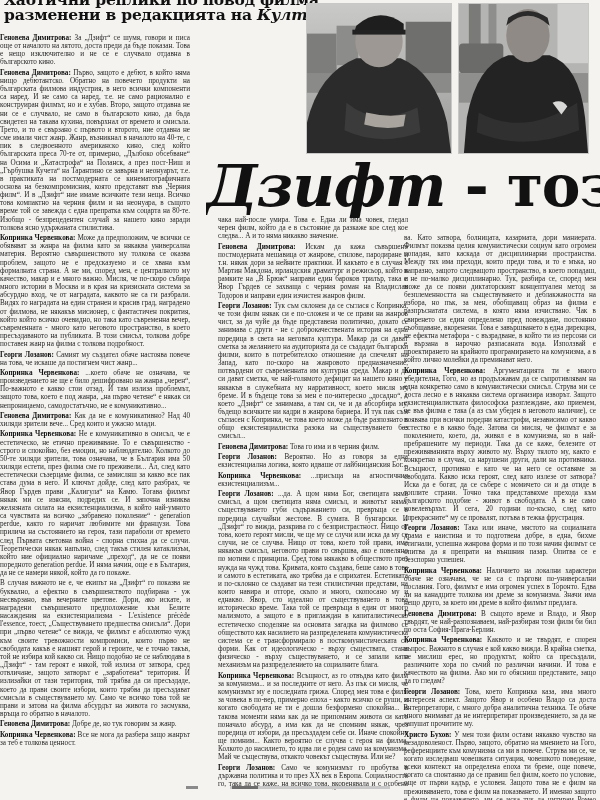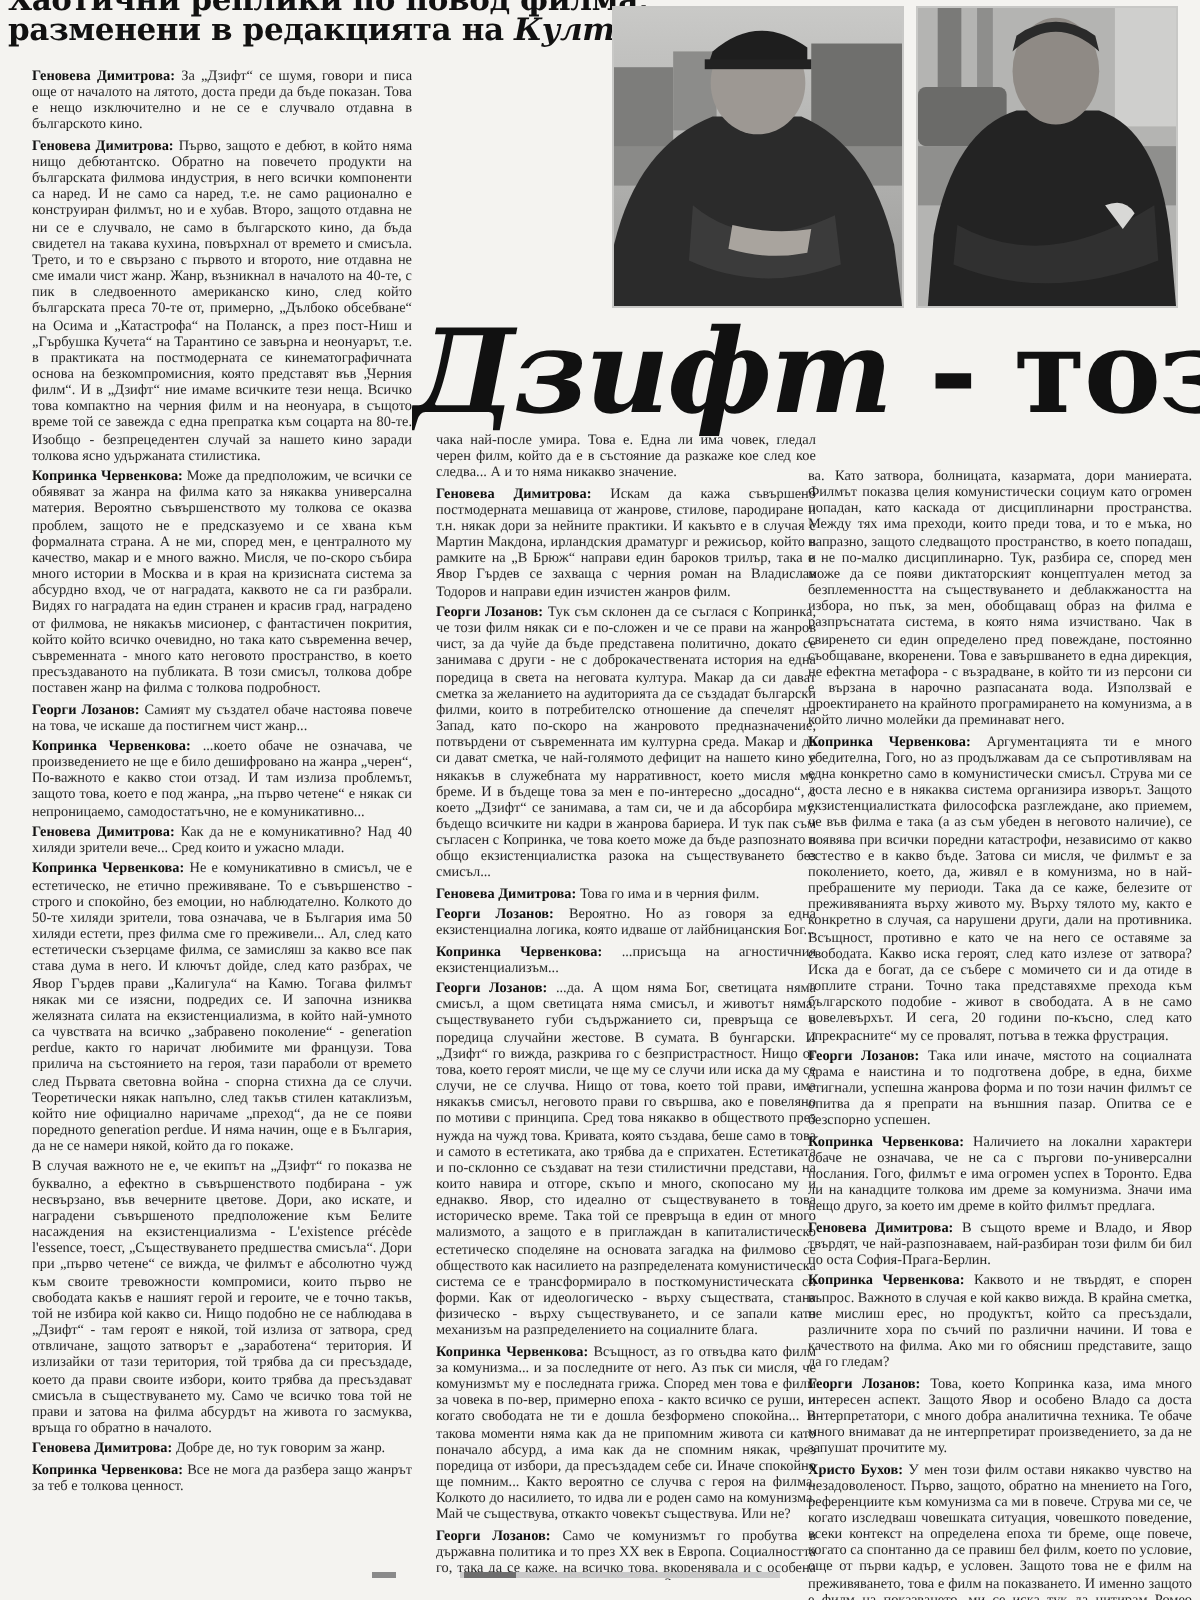--- a/index.html
+++ b/index.html
@@ -34,21 +34,21 @@
   }
   .big-title .it { font-style: italic; font-weight: bold; }
 
   .col {
     position: absolute;
     font-size: 7.2px; line-height: 8.15px; text-align: justify;
     hyphens: auto; overflow: hidden; color: #262626;
   }
   .col p { margin-bottom: 2.2px; text-indent: 0; }
   .col .spk { font-weight: bold; color: #111; }
-  .col1 { left: 16px; top: 34px; width: 190px; height: 756px; }
+  .col1 { left: 0; top: 34px; width: 190px; height: 756px; }
   .col2 { left: 218px; top: 216px; width: 190px; height: 574px; }
   .col3 { left: 404px; top: 216px; width: 192px; height: 574px; margin-top: 18px; }
 
   .footer-mark {
     position: absolute; top: 786px; height: 3px; background: #8a8a8a;
   }
   .fm1 { left: 186px; width: 12px; }
   .fm2 { left: 230px; width: 160px; background: #c9c9c9; }
   .fm3 { left: 232px; width: 26px; background: #6d6d6d; }
 </style>

